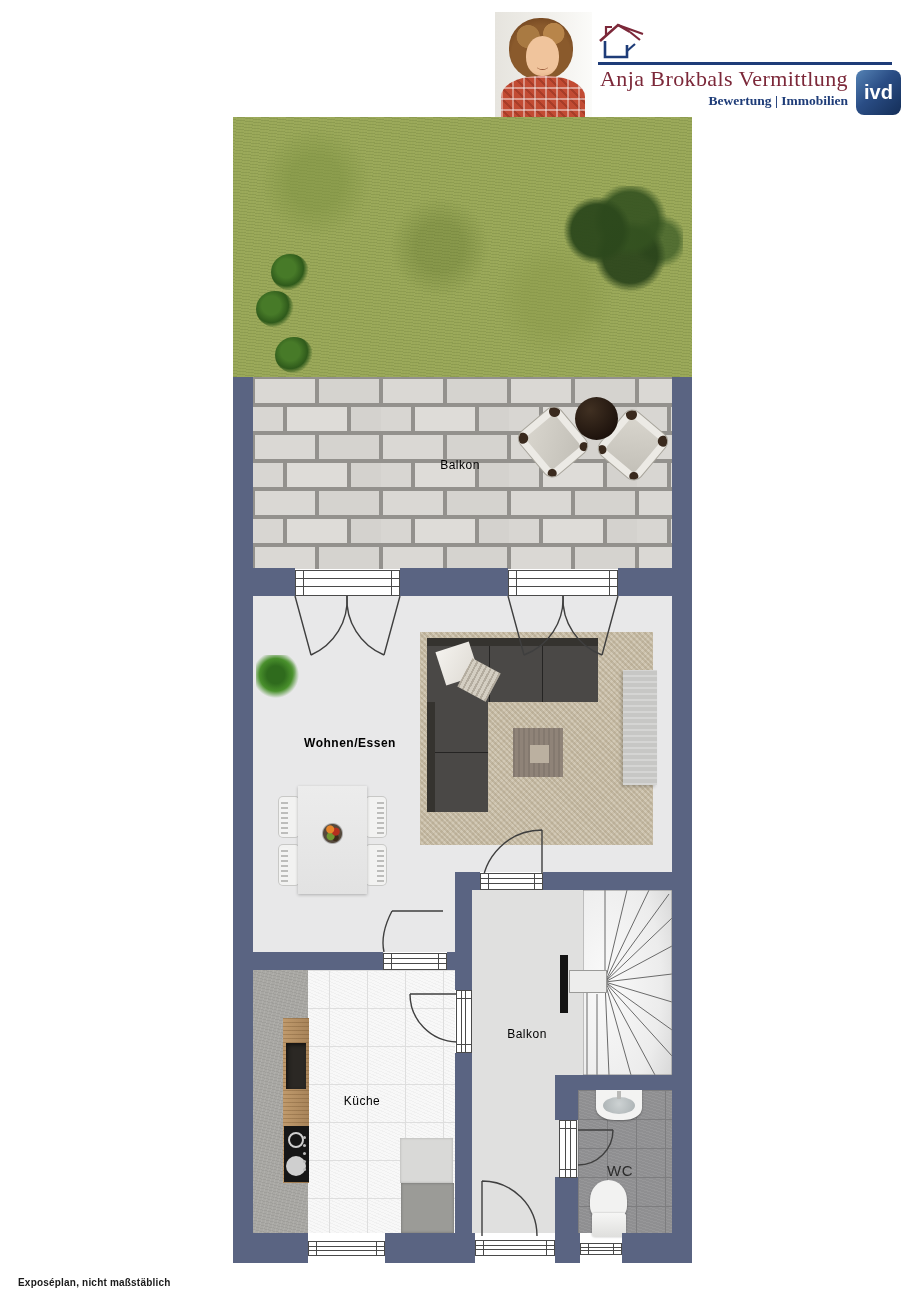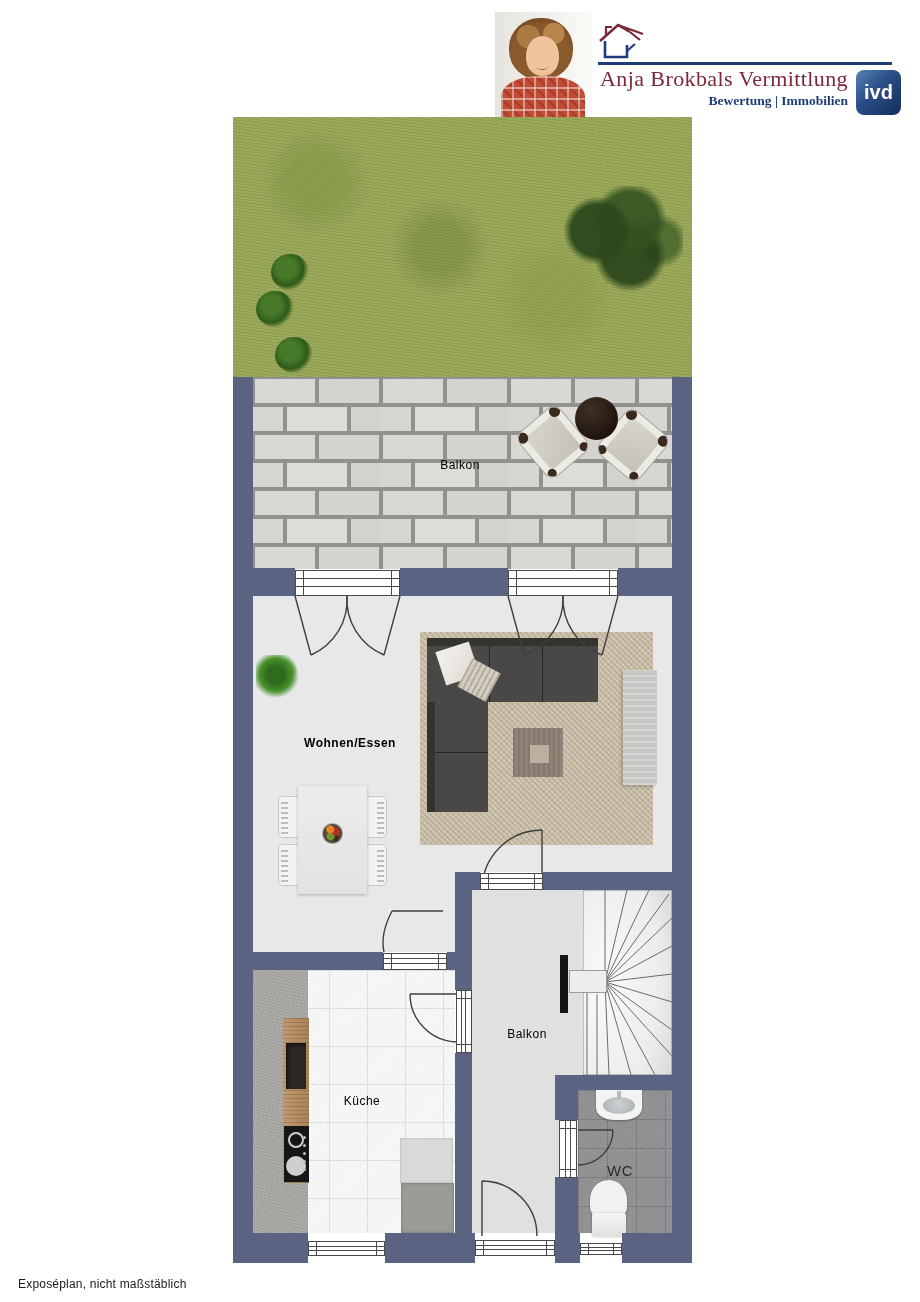--- a/index.html
+++ b/index.html
@@ -174,21 +174,21 @@
       linear-gradient(#4a4a4a,#4a4a4a),linear-gradient(#4a4a4a,#4a4a4a);
     background-repeat:no-repeat;
     background-size:1px 100%,1px 100%,100% 1px,100% 1px;
     background-position:32% 0,65% 0,0 7px,0 calc(100% - 7px);}
 
   .arcs{left:0;top:0;width:920px;height:1302px;z-index:15;pointer-events:none;}
 
   
   .rlabel{z-index:30;font-size:12px;letter-spacing:.5px;color:#000000;text-align:center;}
   .rlabel.sm{font-size:15px;color:#2c2c2c;}
-  .footnote{left:18px;top:1277px;font-size:12px;font-weight:normal;color:#1a1a1a;letter-spacing:.2px;z-index:30;}
+  .footnote{left:18px;top:1277px;font-size:10px;font-weight:bold;color:#1a1a1a;letter-spacing:.2px;z-index:30;}
 </style>
 </head>
 <body>
 
 <div class="page">
 
   <div class="abs photo">
     <div class="hair"></div>
     <div class="face"></div>
     <div class="smile"></div>

